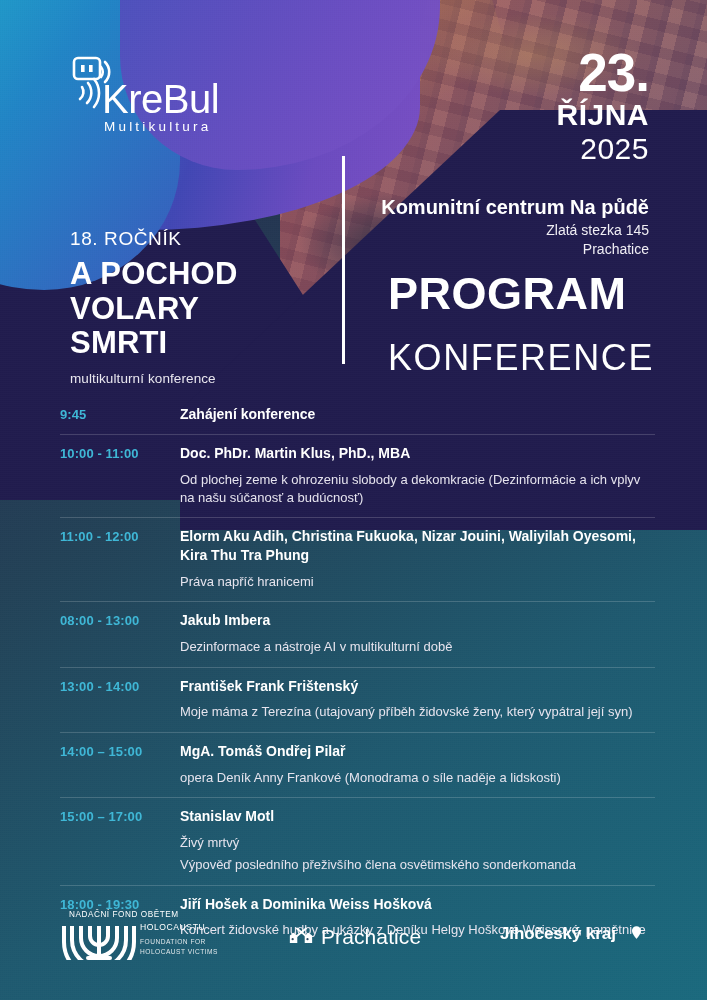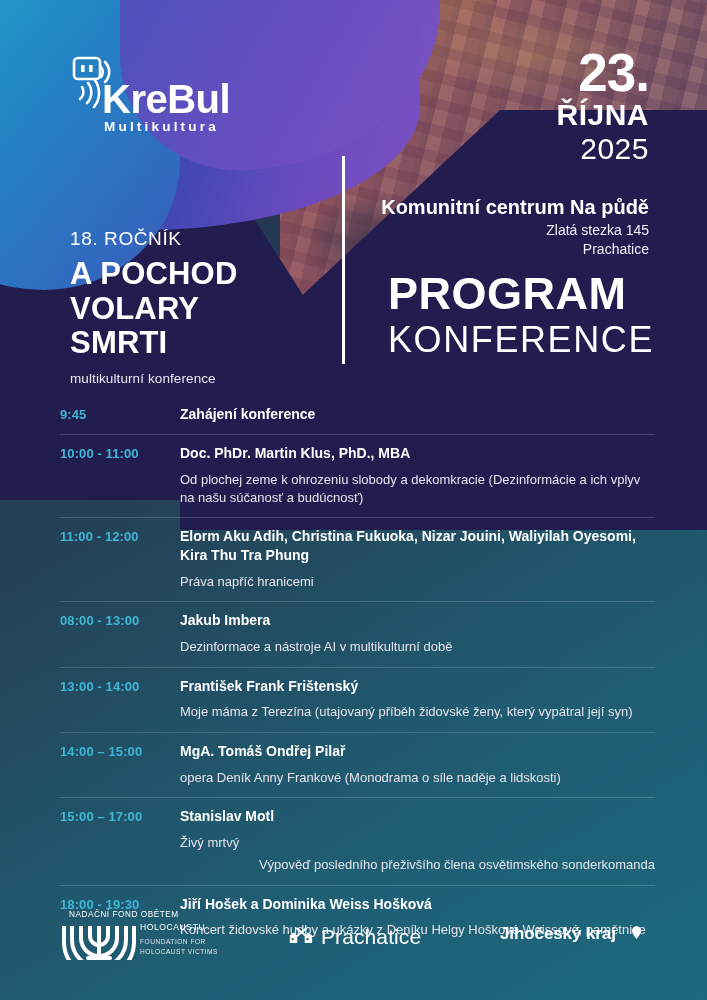--- a/index.html
+++ b/index.html
@@ -69,57 +69,57 @@
     position:absolute; inset:0; pointer-events:none; opacity:.10;
     background-image:
       repeating-linear-gradient(0deg, rgba(255,255,255,.10) 0 1px, transparent 1px 2px),
       repeating-linear-gradient(90deg, rgba(0,0,0,.10) 0 1px, transparent 1px 2px);
   }
   
   .logo { position:absolute; left:70px; top:55px; width:180px; height:85px; }
   .logo-icon { position:absolute; left:0; top:0; width:56px; height:58px; }
   .logo-word {
     position:absolute; left:32px; top:22px;
-    font-size:40px; font-weight:700; color:#fff; letter-spacing:-.5px;
+    font-size:40px; font-weight:400; color:#fff; letter-spacing:-.5px;
   }
   .logo-sub {
     position:absolute; left:34px; top:64px;
-    font-size:13.5px; font-weight:700; color:#fff; letter-spacing:3.2px;
+    font-size:13.5px; font-weight:400; color:#fff; letter-spacing:3.2px;
   }
   
   .date-block { position:absolute; right:58px; top:48px; text-align:right; width:300px; }
   .date-day { font-size:53px; font-weight:700; color:#fff; line-height:.95; letter-spacing:-1px; }
   .date-month { font-size:30px; font-weight:700; color:#fff; line-height:1.12; letter-spacing:.5px; }
   .date-year { font-size:30px; font-weight:300; color:#fff; line-height:1.1; letter-spacing:.5px; }
   .venue { position:absolute; right:58px; top:178px; text-align:right; width:340px; }
   .venue-name { font-size:20px; font-weight:700; color:#fff; line-height:1.35;margin-top:16px; }
   .venue-line { font-size:14px; font-weight:400; color:#f0eef4; line-height:1.34; }
   
   .vdivider { position:absolute; left:342px; top:156px; width:3px; height:208px; background:#fff; }
   
   .title-block { position:absolute; left:70px; top:228px; width:270px; }
   .edition { font-size:19px; font-weight:500; color:#fff; letter-spacing:.6px; margin-bottom:7px; }
   .maintitle { font-size:31px; font-weight:700; color:#fff; line-height:1.12; letter-spacing:.2px; }
   .subtitle { font-size:13.5px; font-weight:400; color:#e9e7ef; margin-top:10px; letter-spacing:.1px; }
   
   .prog-head { position:absolute; left:388px; top:270px; }
   .prog-head .p1 { font-size:45px; font-weight:700; color:#fff; letter-spacing:.5px; line-height:1.06; }
-  .prog-head .p2 { font-size:36px; font-weight:300; color:#fff; letter-spacing:1.6px; line-height:1.1; margin-top:2px; }
+  .prog-head .p2 { font-size:36px; font-weight:300; color:#fff; letter-spacing:1.6px; line-height:1.1; margin-top:20px; }
   
   .schedule { position:absolute; left:60px; top:396px; width:595px; }
   .row { position:relative; display:flex; padding:9px 0 10px 0; }
   .row + .row { border-top:1px solid rgba(255,255,255,.17); }
   .time {
     width:120px; flex:0 0 120px; color:#3fb7d6; font-size:13px; font-weight:700;
     letter-spacing:.1px; padding-top:2px;
   }
   .content { flex:1 1 auto; }
   .speaker { color:#fff; font-size:14px; font-weight:700; line-height:1.34; }
   .talk { color:#e6e4ee; font-size:13px; font-weight:400; line-height:1.42; margin-top:8px; }
-  .talk.tight { margin-top:4px;text-align:right; }
+  .talk.tight { margin-top:4px; }
   
   .footer { position:absolute; left:0; bottom:28px; width:707px; height:62px; }
   .f-nfoh { position:absolute; left:62px; top:0; width:215px; height:56px;padding-left:48px; }
   .nfoh-menorah { position:absolute; left:0; top:10px; width:74px; height:40px; }
   .nfoh-t1 { position:absolute; left:7px; top:0px; font-size:8.2px; font-weight:400; color:#fff; letter-spacing:.55px; }
   .nfoh-t2 { position:absolute; left:78px; top:12px; font-size:8.6px; font-weight:400; color:#fff; letter-spacing:.55px; }
   .nfoh-t3 { position:absolute; left:78px; top:27px; font-size:6.6px; font-weight:400; color:#dfe7ea; letter-spacing:.5px; line-height:1.45; }
   .f-prach { position:absolute; left:288px; top:12px; height:30px; display:flex; align-items:center; gap:7px; }
   .prach-word { font-size:21px; font-weight:400; color:#fff; letter-spacing:.1px; }
   .f-kraj { position:absolute; left:500px; top:14px; display:flex; align-items:baseline; gap:16px; }

